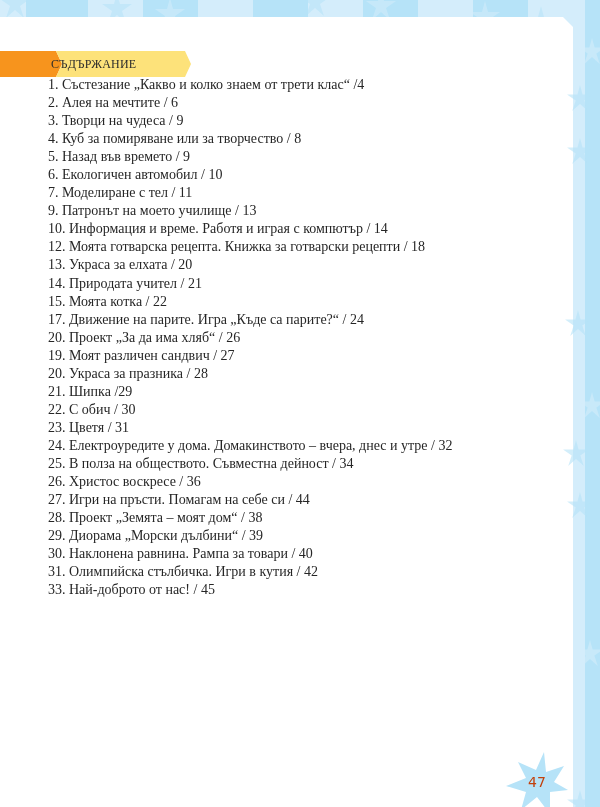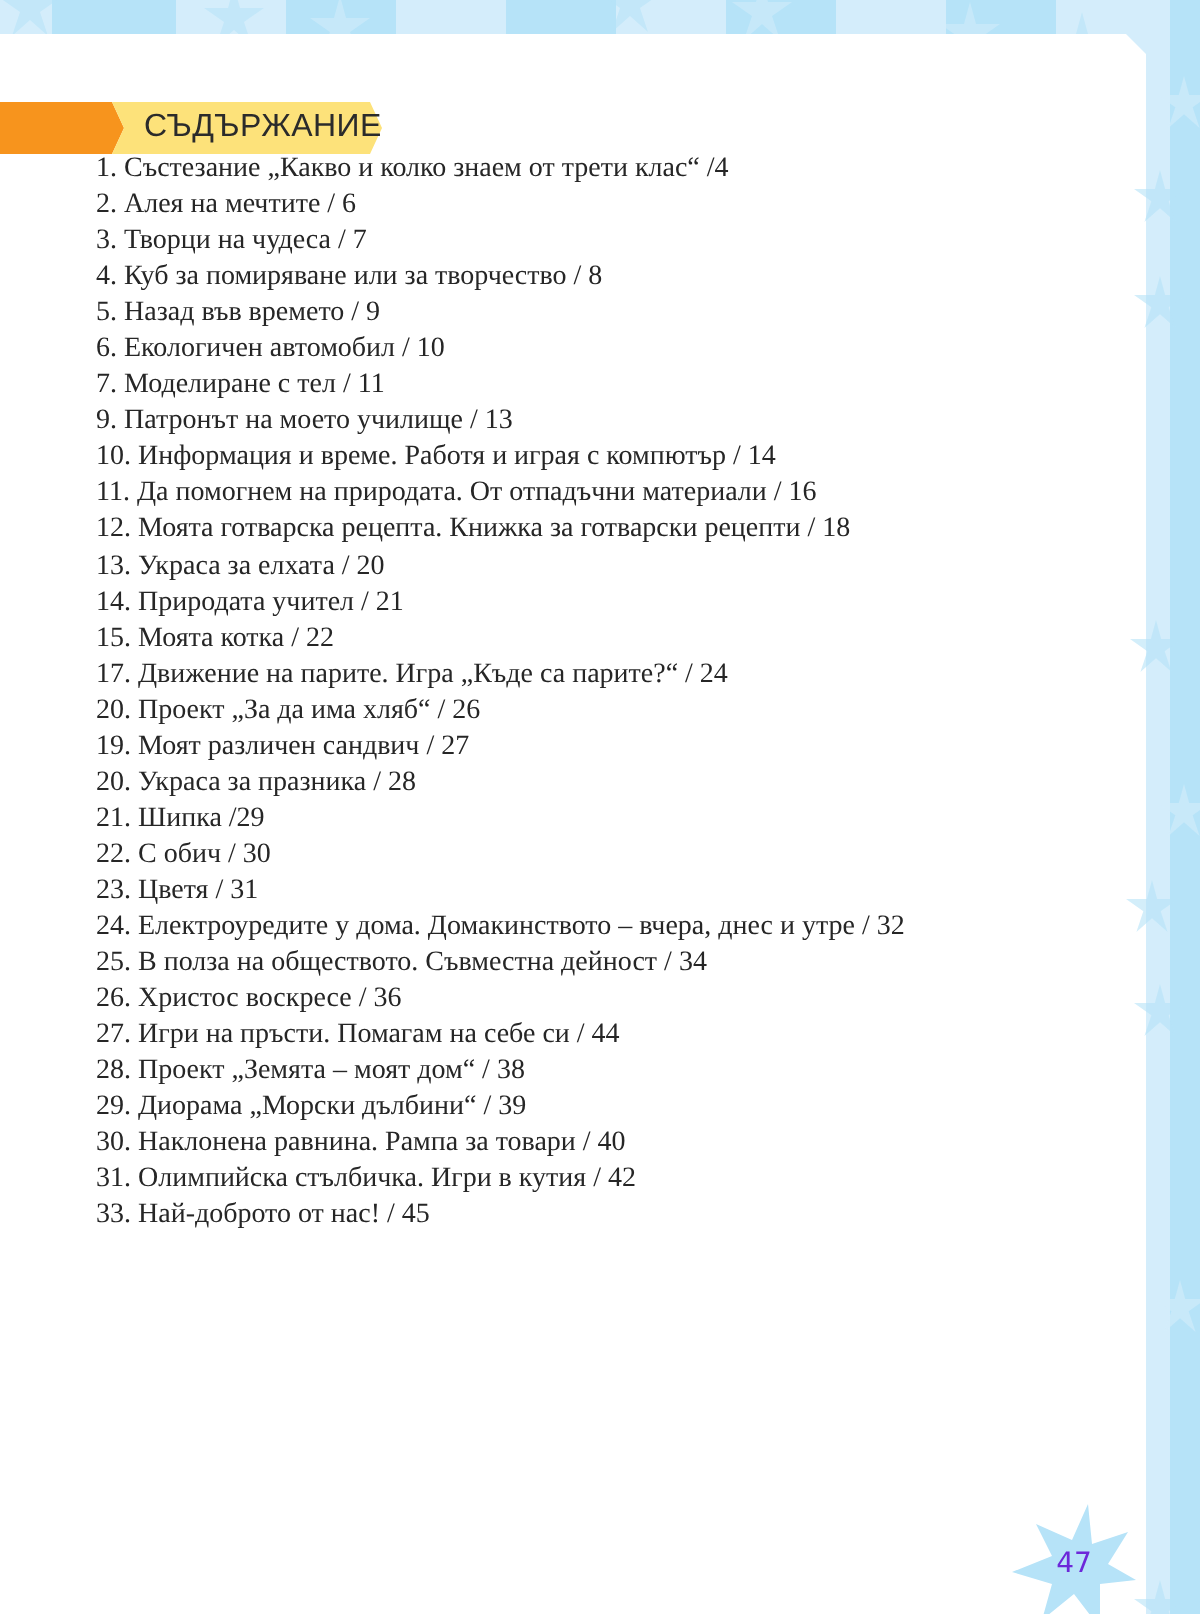--- a/index.html
+++ b/index.html
@@ -61,24 +61,24 @@
     }
     .heading {
       position: absolute;
       left: 0;
       top: 51px;
       height: 26px;
     }
     .heading svg { display: block; }
     .heading-text {
       position: absolute;
-      left: 72px;
+      left: 51px;
       top: 3px;
-      font-family: Liberation Sans, sans-serif;
-      font-size: 16px;
+      font-family: Liberation Serif, serif;
+      font-size: 12px;
       letter-spacing: 0.2px;
       color: #2b2b2b;
       line-height: 20px;
       white-space: nowrap;
     }
     .toc {
       position: absolute;
       left: 48px;
       top: 76px;
       margin: 0;
@@ -100,21 +100,21 @@
       height: 62px;
     }
     .page-number {
       position: absolute;
       left: 506px;
       top: 773px;
       width: 62px;
       text-align: center;
       font-family: "DejaVu Sans", "Liberation Sans", sans-serif;
       font-size: 14px;
-      color: #6d28d9;
+      color: #c2410c;
       line-height: 18px;
     }
   </style>
 </head>
 <body>
 
 <div class="top-band">
   <div class="band-block" style="left:0;width:26px;background:#d4edfb"></div>
   <div class="band-block" style="left:26px;width:62px;background:#b6e3f8"></div>
   <div class="band-block" style="left:88px;width:55px;background:#d4edfb"></div>
@@ -191,28 +191,27 @@
   <svg width="195" height="26" viewBox="0 0 195 26">
     <polygon points="0,0 56,0 62,13 56,26 0,26" fill="#f7941d"></polygon>
     <polygon points="56,0 185,0 191,13 185,26 56,26 62,13" fill="#fde27a"></polygon>
   </svg>
   <span class="heading-text">СЪДЪРЖАНИЕ</span>
 </div>
 
 <ul class="toc">
   <li class="toc-item">1. Състезание „Какво и колко знаем от трети клас“ /4</li>
   <li class="toc-item">2. Алея на мечтите / 6</li>
-  <li class="toc-item">3. Творци на чудеса / 7</li>
+  <li class="toc-item">3. Творци на чудеса / 9</li>
   <li class="toc-item">4. Куб за помиряване или за творчество / 8</li>
   <li class="toc-item">5. Назад във времето / 9</li>
   <li class="toc-item">6. Екологичен автомобил / 10</li>
   <li class="toc-item">7. Моделиране с тел / 11</li>
   <li class="toc-item">9. Патронът на моето училище / 13</li>
   <li class="toc-item">10. Информация и време. Работя и играя с компютър / 14</li>
-  <li class="toc-item">11. Да помогнем на природата. От отпадъчни материали / 16</li>
   <li class="toc-item">12. Моята готварска рецепта. Книжка за готварски рецепти / 18</li>
   <li class="toc-item">13. Украса за елхата / 20</li>
   <li class="toc-item">14. Природата учител / 21</li>
   <li class="toc-item">15. Моята котка / 22</li>
   <li class="toc-item">17. Движение на парите. Игра „Къде са парите?“ / 24</li>
   <li class="toc-item">20. Проект „За да има хляб“ / 26</li>
   <li class="toc-item">19. Моят различен сандвич / 27</li>
   <li class="toc-item">20. Украса за празника / 28</li>
   <li class="toc-item">21. Шипка /29</li>
   <li class="toc-item">22. С обич / 30</li>

